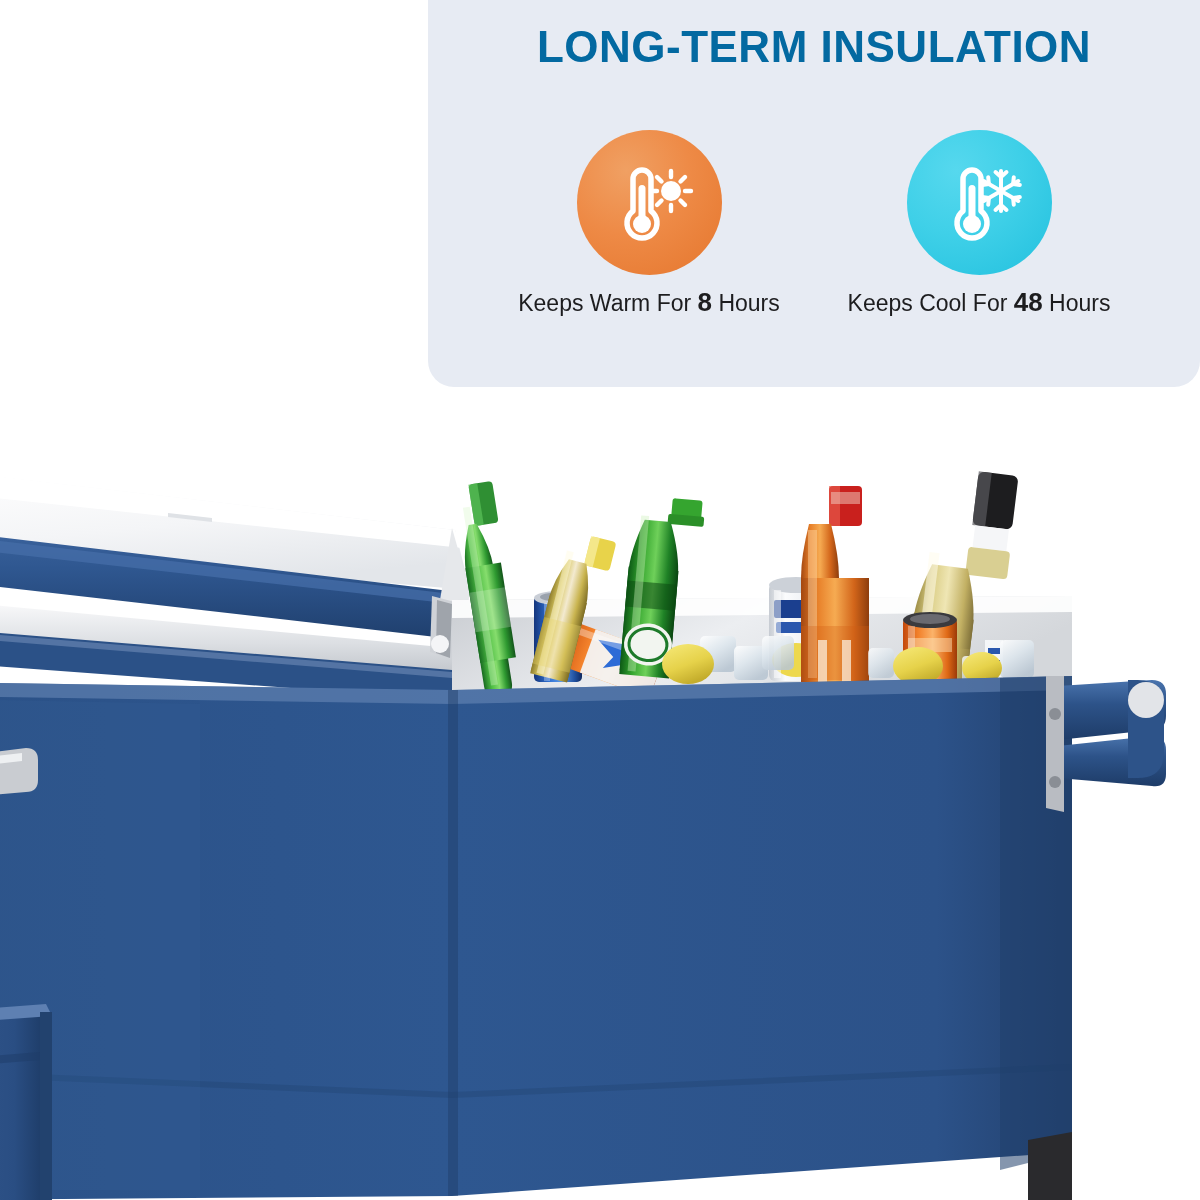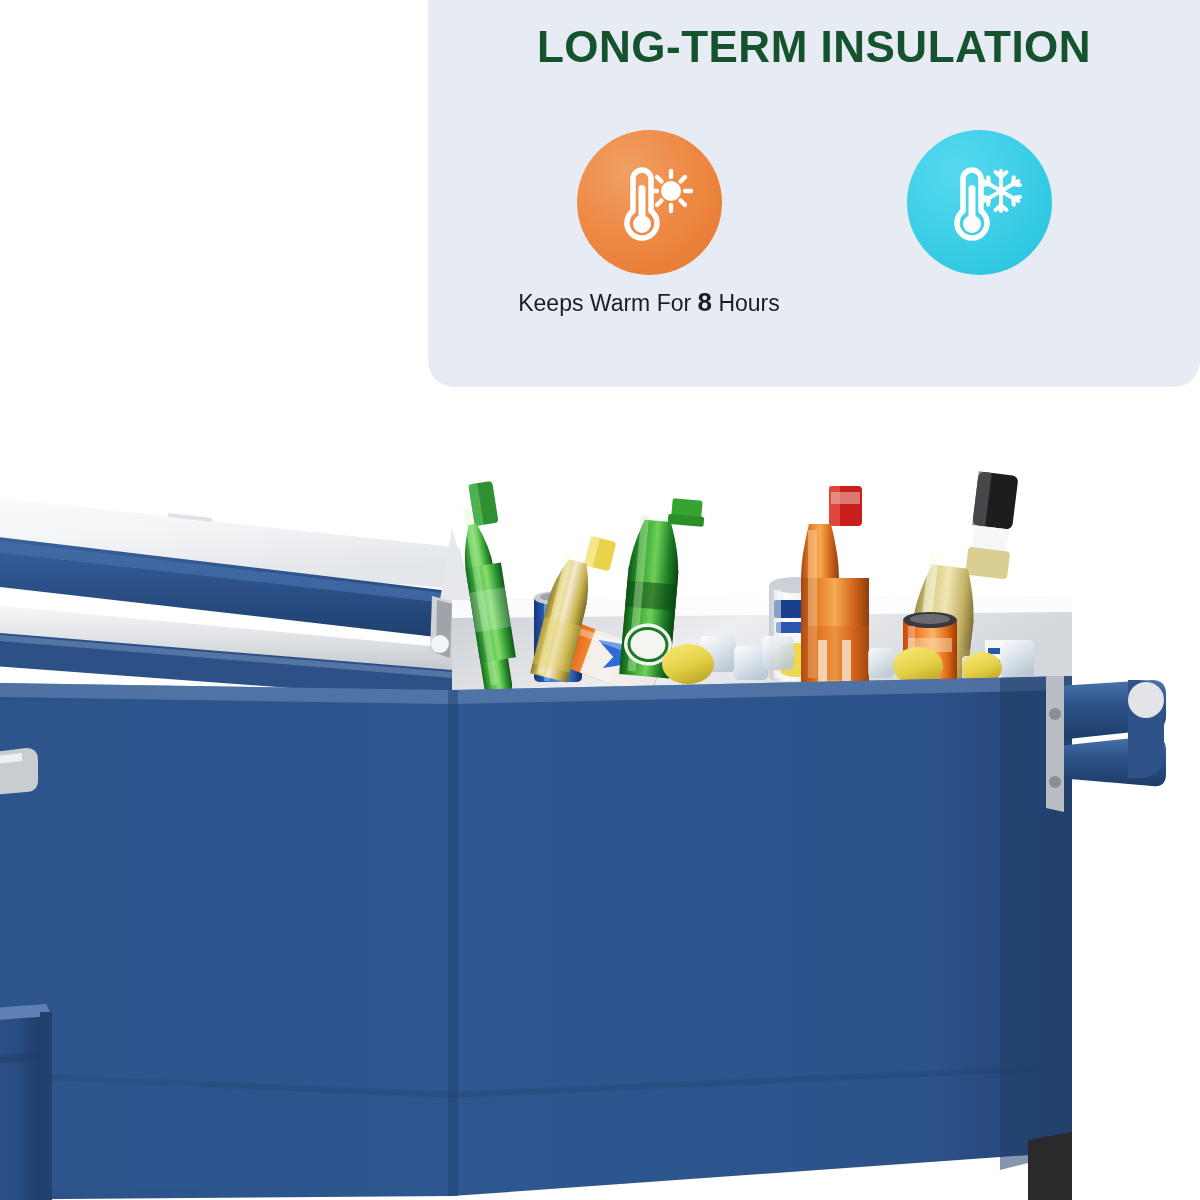--- a/index.html
+++ b/index.html
@@ -19,21 +19,21 @@
     border-radius:26px;
     z-index:40;
   }
   .panel-title{
     position:absolute;
     left:0; top:62px; width:100%;
     text-align:center;
     font-size:44px;
     font-weight:bold;
     letter-spacing:0.5px;
-    color:#14532d;
+    color:#0369a1;
     font-family:"Liberation Sans", sans-serif;
     white-space:nowrap;
   }
   .features{
     position:absolute;
     left:0; top:170px; width:100%;
     display:flex;
     justify-content:center;
     align-items:flex-start;
   }
@@ -430,16 +430,19 @@
 
             <line x1="55.9" y1="27" x2="55.2" y2="20.2"></line>
             <line x1="55.9" y1="27" x2="49.2" y2="28"></line>
 
             <line x1="80.1" y1="41" x2="80.8" y2="47.8"></line>
             <line x1="80.1" y1="41" x2="86.8" y2="40"></line>
           </g>
           <circle cx="68" cy="34" r="3.2" fill="#ffffff"></circle>
         </svg>
       </div>
+      <div class="feature-caption">
+        <span>Keeps Cool For </span><b>48</b><span> Hours</span>
+      </div>
     </div>
 
   </div>
 </div>
 
 </body></html>

